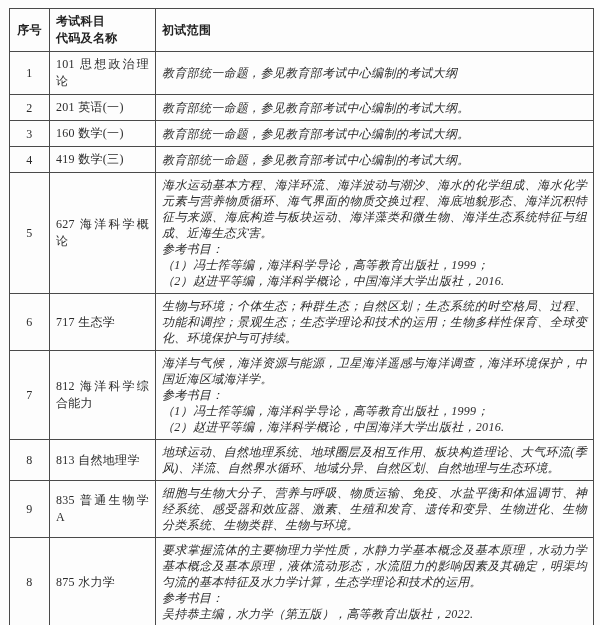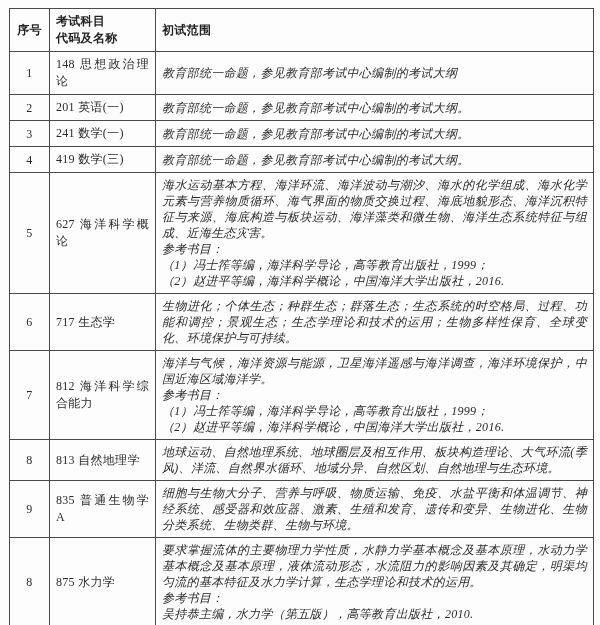--- a/index.html
+++ b/index.html
@@ -75,35 +75,35 @@
       <tr>
         <th class="h-no">序号</th>
         <th class="h-subject">考试科目
 代码及名称</th>
         <th class="h-scope">初试范围</th>
       </tr>
     </thead>
     <tbody>
         <tr>
           <td class="cell-no">1</td>
-          <td class="cell-subject">148 思想政治理论</td>
+          <td class="cell-subject">101 思想政治理论</td>
           <td class="cell-scope">
             <div class="para">教育部统一命题，参见教育部考试中心编制的考试大纲</div>
           </td>
         </tr>
         <tr>
           <td class="cell-no">2</td>
           <td class="cell-subject">201 英语(一)</td>
           <td class="cell-scope">
             <div class="para">教育部统一命题，参见教育部考试中心编制的考试大纲。</div>
           </td>
         </tr>
         <tr>
           <td class="cell-no">3</td>
-          <td class="cell-subject">241 数学(一)</td>
+          <td class="cell-subject">160 数学(一)</td>
           <td class="cell-scope">
             <div class="para">教育部统一命题，参见教育部考试中心编制的考试大纲。</div>
           </td>
         </tr>
         <tr>
           <td class="cell-no">4</td>
           <td class="cell-subject">419 数学(三)</td>
           <td class="cell-scope">
             <div class="para">教育部统一命题，参见教育部考试中心编制的考试大纲。</div>
           </td>
@@ -115,21 +115,21 @@
             <div class="para">海水运动基本方程、海洋环流、海洋波动与潮汐、海水的化学组成、海水化学元素与营养物质循环、海气界面的物质交换过程、海底地貌形态、海洋沉积特征与来源、海底构造与板块运动、海洋藻类和微生物、海洋生态系统特征与组成、近海生态灾害。</div>
             <div class="para">参考书目：</div>
             <div class="para">（1）冯士筰等编，海洋科学导论，高等教育出版社，1999；</div>
             <div class="para">（2）赵进平等编，海洋科学概论，中国海洋大学出版社，2016.</div>
           </td>
         </tr>
         <tr>
           <td class="cell-no">6</td>
           <td class="cell-subject">717 生态学</td>
           <td class="cell-scope">
-            <div class="para">生物进化；个体生态；种群生态；群落生态；生态系统的时空格局、过程、功能和调控；景观生态；生态学理论和技术的运用；生物多样性保育、全球变化、环境保护与可持续。</div>
+            <div class="para">生物与环境；个体生态；种群生态；自然区划；生态系统的时空格局、过程、功能和调控；景观生态；生态学理论和技术的运用；生物多样性保育、全球变化、环境保护与可持续。</div>
           </td>
         </tr>
         <tr>
           <td class="cell-no">7</td>
           <td class="cell-subject">812 海洋科学综合能力</td>
           <td class="cell-scope">
             <div class="para">海洋与气候，海洋资源与能源，卫星海洋遥感与海洋调查，海洋环境保护，中国近海区域海洋学。</div>
             <div class="para">参考书目：</div>
             <div class="para">（1）冯士筰等编，海洋科学导论，高等教育出版社，1999；</div>
             <div class="para">（2）赵进平等编，海洋科学概论，中国海洋大学出版社，2016.</div>
@@ -148,18 +148,18 @@
           <td class="cell-scope">
             <div class="para">细胞与生物大分子、营养与呼吸、物质运输、免疫、水盐平衡和体温调节、神经系统、感受器和效应器、激素、生殖和发育、遗传和变异、生物进化、生物分类系统、生物类群、生物与环境。</div>
           </td>
         </tr>
         <tr>
           <td class="cell-no">8</td>
           <td class="cell-subject">875 水力学</td>
           <td class="cell-scope">
             <div class="para">要求掌握流体的主要物理力学性质，水静力学基本概念及基本原理，水动力学基本概念及基本原理，液体流动形态，水流阻力的影响因素及其确定，明渠均匀流的基本特征及水力学计算，生态学理论和技术的运用。</div>
             <div class="para">参考书目：</div>
-            <div class="para">吴持恭主编，水力学（第五版），高等教育出版社，2010.</div>
+            <div class="para">吴持恭主编，水力学（第五版），高等教育出版社，2022.</div>
           </td>
         </tr>
       </tbody>
   </table>
 </div>
 
 </body></html>

